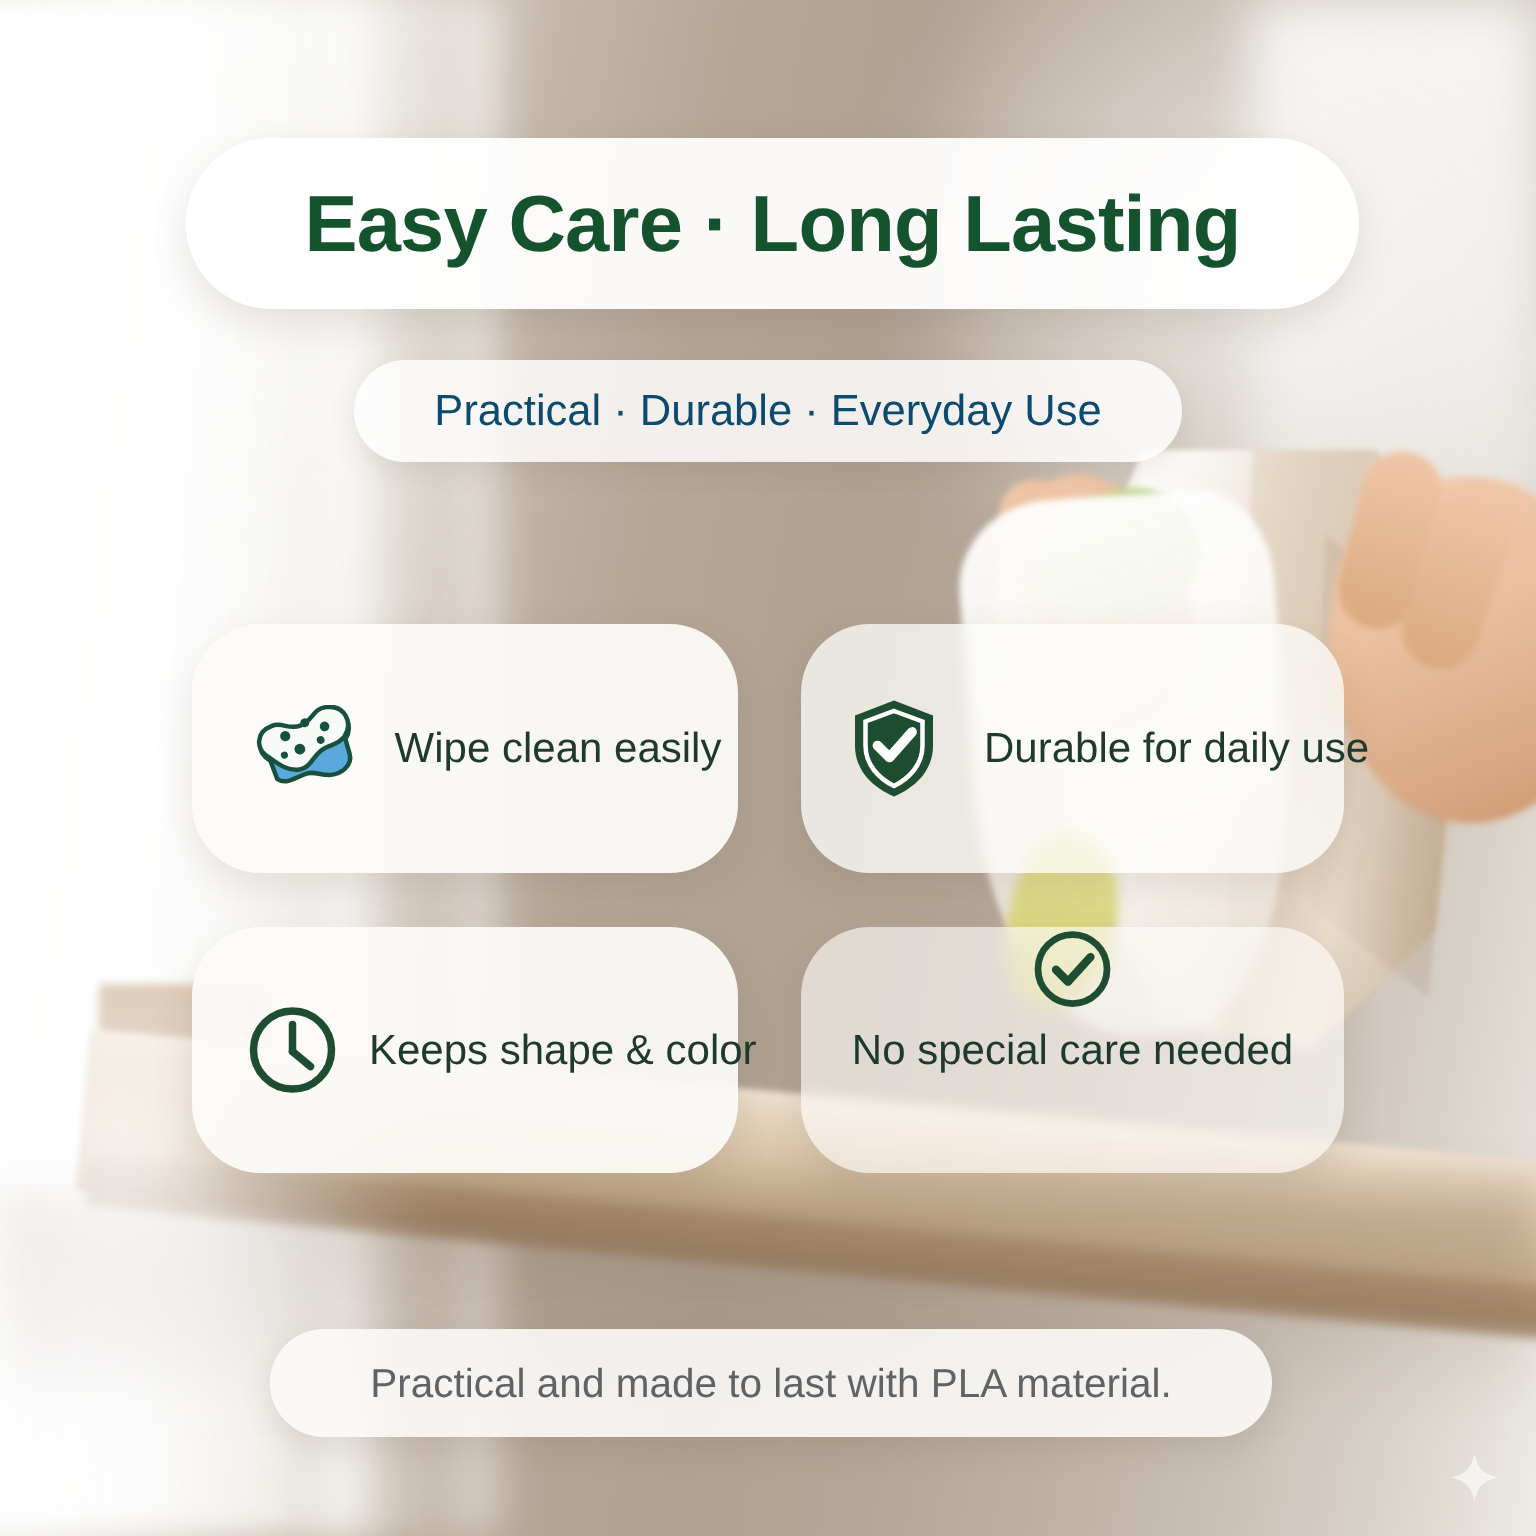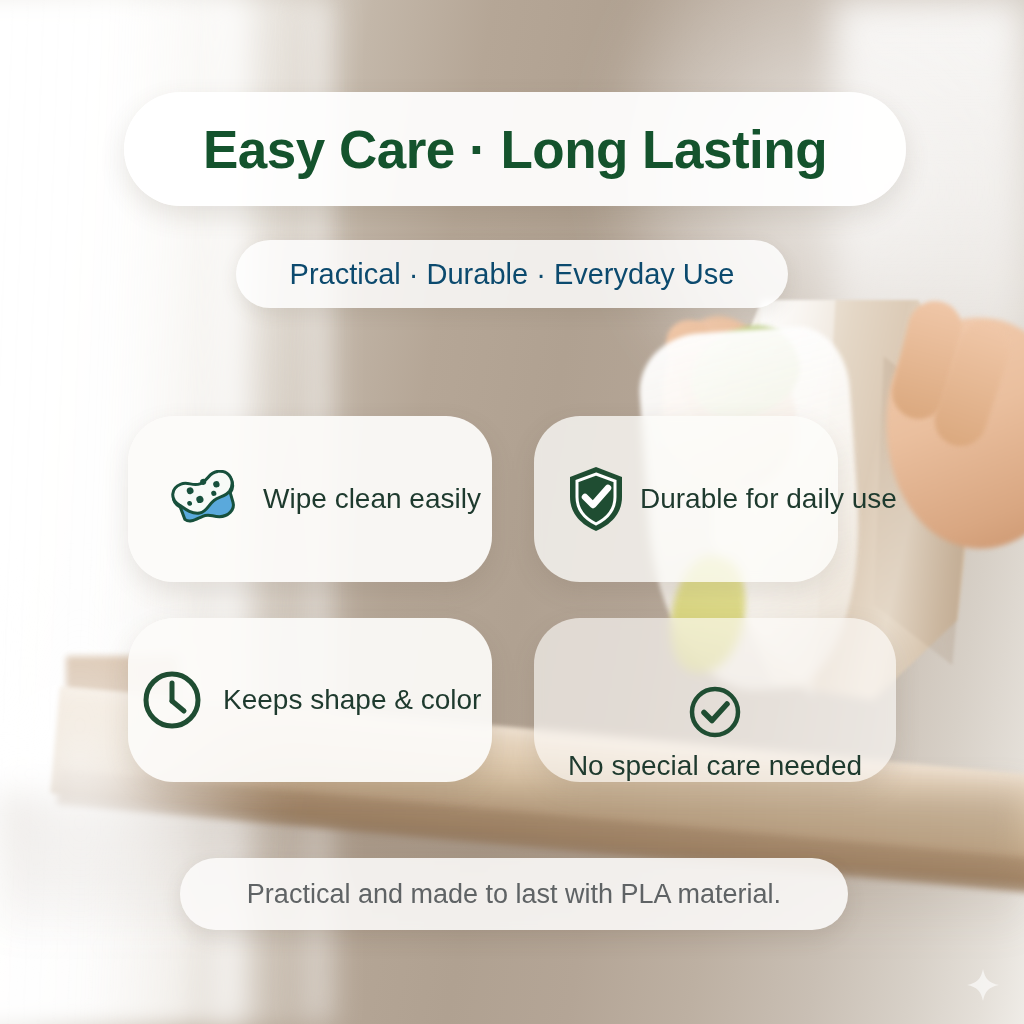--- a/index.html
+++ b/index.html
@@ -200,39 +200,39 @@
     backdrop-filter: blur(4px);
   }
   .card-label { font-size:28px; color:#1E3A2E; white-space:nowrap; }
 
   #card-1 {
     left:128px; top:416px; width:364px; height:166px;
     background:rgba(252,251,249,0.94);
     padding-left:30px; gap:22px;justify-content:center;
   }
   #card-2 {
-    left:534px; top:416px; width:304px; height:166px;
+    left:534px; top:416px; width:362px; height:166px;
     background:rgba(253,252,250,0.76);
-    padding-left:32px; gap:14px;
+    padding-left:32px; gap:30px;
   }
   #card-3 {
     left:128px; top:618px; width:364px; height:164px;
     background:rgba(252,251,249,0.93);
-    padding-left:13px; gap:20px;
+    padding-left:36px; gap:20px;
   }
   #card-4 {
     left:534px; top:618px; width:362px; height:164px;
     background:rgba(253,252,250,0.62);
-    flex-direction:column; justify-content:flex-end; gap:10px;
+    flex-direction:column; justify-content:flex-start; gap:10px;
   }
 
   .icon-box { flex:0 0 auto; display:flex; align-items:center; justify-content:center; }
 
   .pill-footer {
-    position:absolute; left:180px; top:858px; width:668px; height:72px;
+    position:absolute; left:180px; top:886px; width:668px; height:72px;
     background:rgba(252,251,249,0.88);
     border-radius:36px;
     box-shadow:0 8px 20px rgba(90,75,60,0.12);
     display:flex; align-items:center; justify-content:center;
     backdrop-filter: blur(3px);
   }
   .footer-text { font-size:27px; color:#5f6365; white-space:nowrap; }
 
   .sparkle { position:absolute; right:24px; bottom:22px; width:34px; height:34px; opacity:.72; }
 </style>

